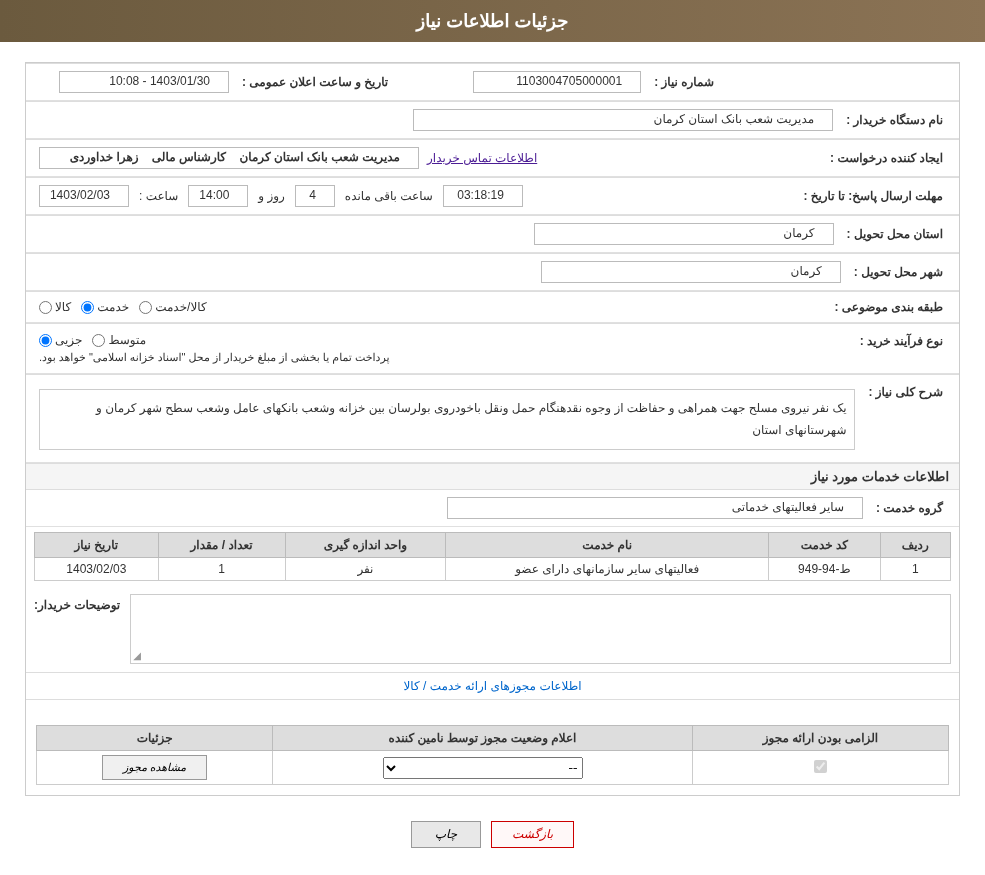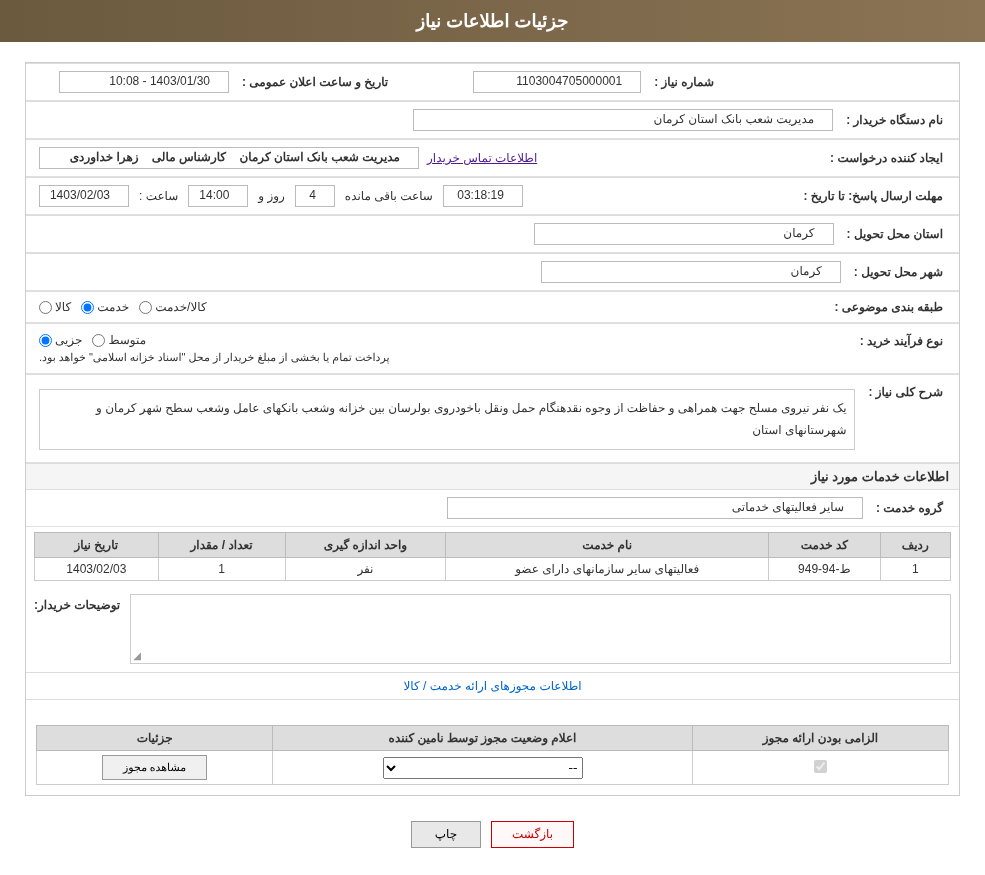--- a/index.html
+++ b/index.html
@@ -131,20 +131,21 @@
       gap: 10px;
       padding: 15px;
     }
     .btn {
       padding: 5px 20px;
       border: 1px solid #999;
       background: #f0f0f0;
       cursor: pointer;
       font-family: Tahoma, Arial, sans-serif;
       font-size: 12px;
+      font-style: italic;
     }
     .btn-print {
       background: #e8e8e8;
     }
     .btn-back {
       background: #e8e8e8;
     }
     .main-border {
       border: 1px solid #ccc;
       margin: 10px;

